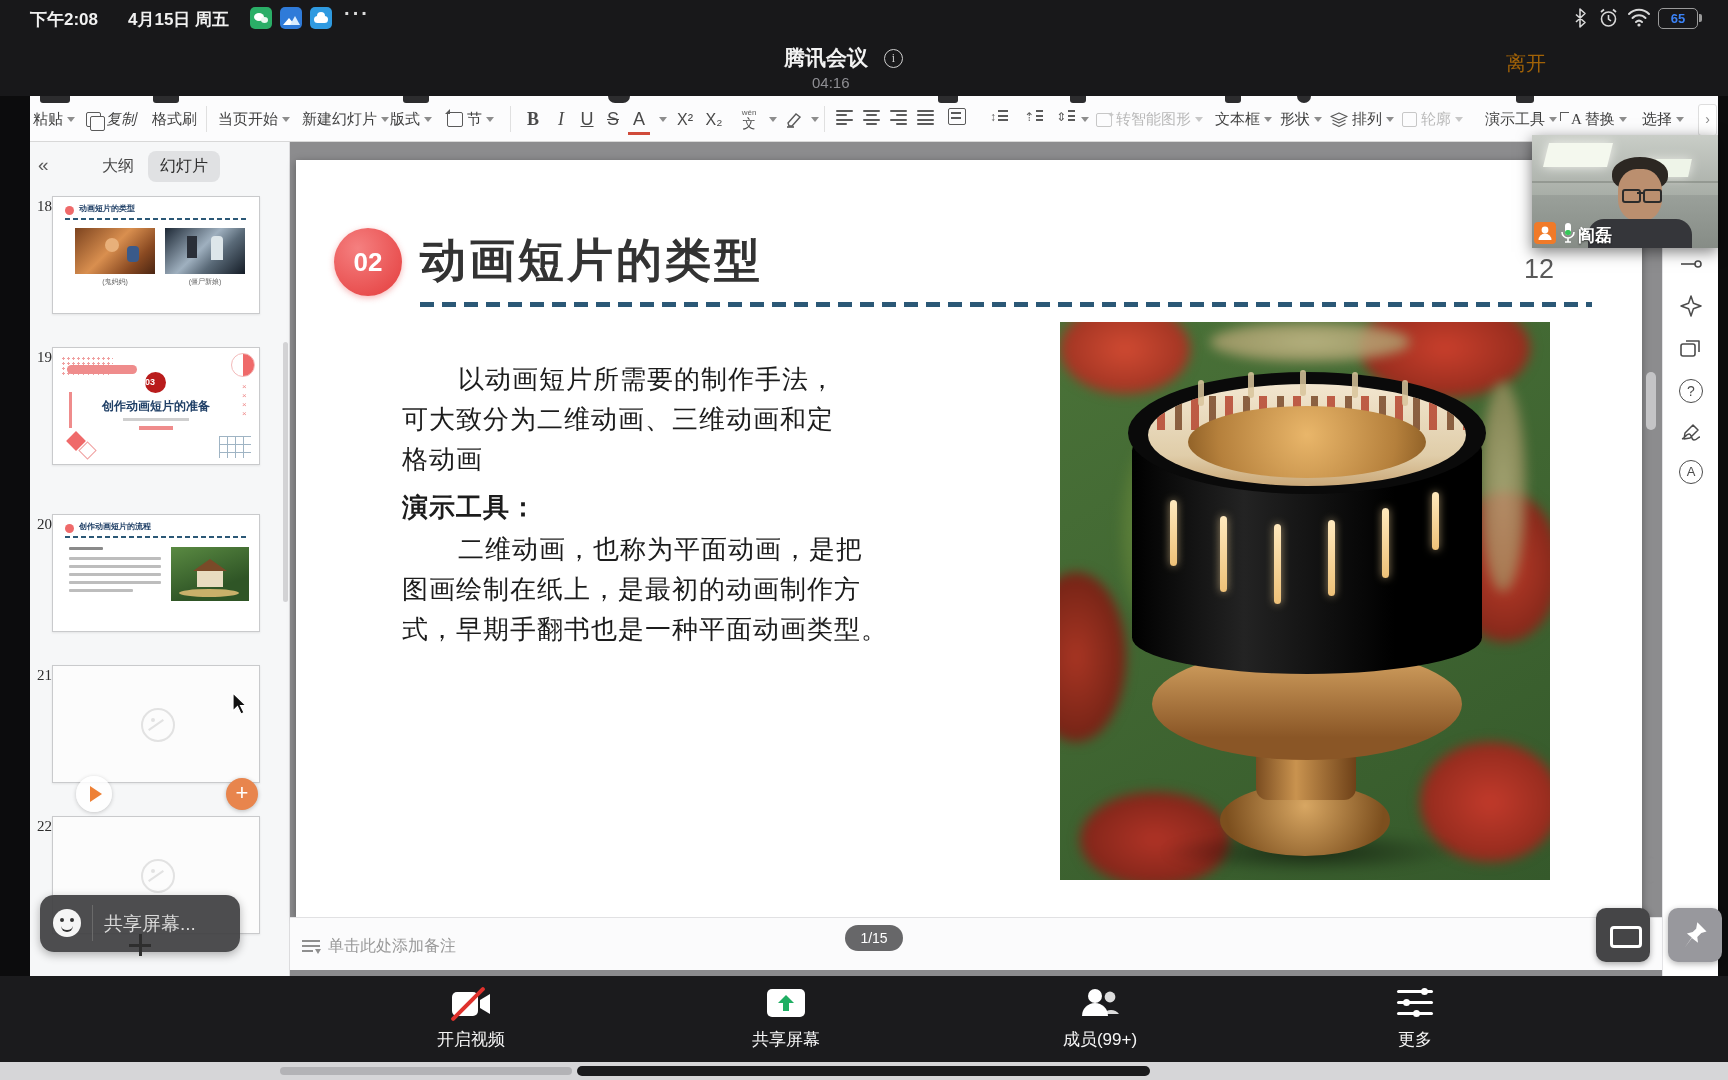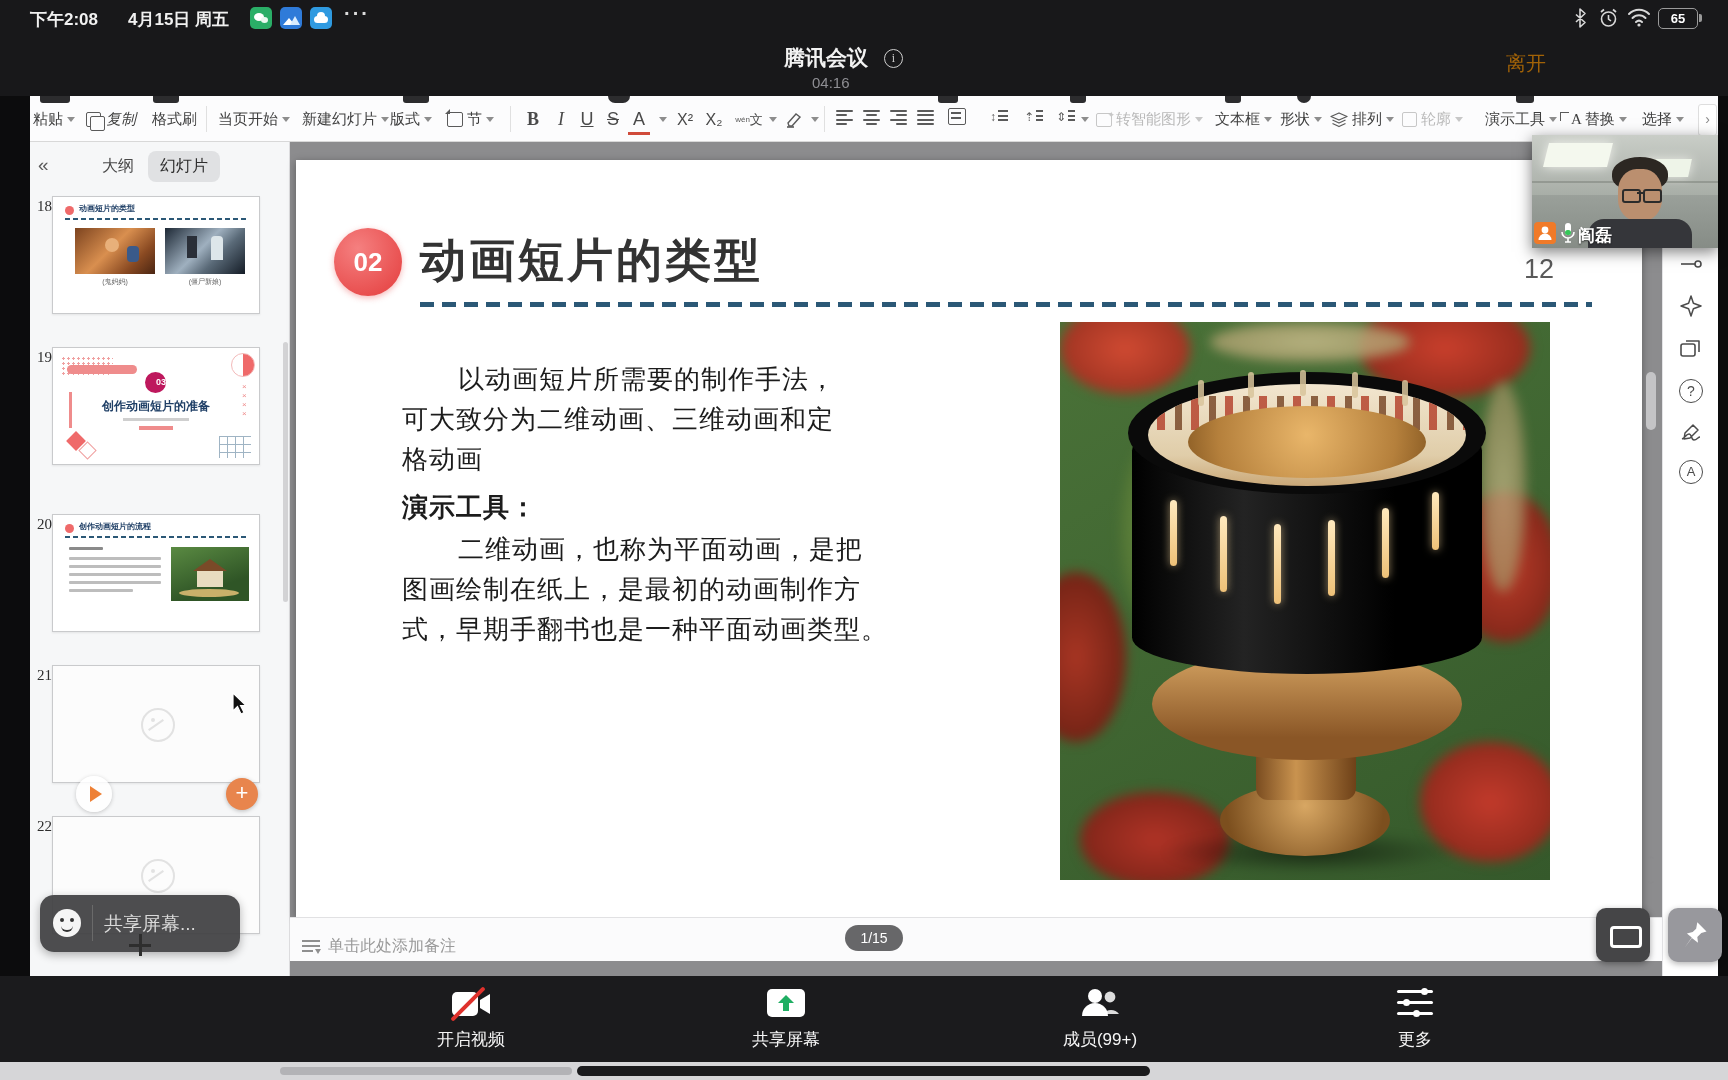--- a/index.html
+++ b/index.html
@@ -34,21 +34,21 @@
   .ttitle{font-size:8px;font-weight:bold;color:#1f3f66;white-space:nowrap;}
   .pinkdot{position:absolute;width:9px;height:9px;border-radius:50%;background:#ef6a6a;}
   .tline{position:absolute;height:3px;background:#bdbdbd;border-radius:1px;}
   .phico{position:absolute;width:30px;height:30px;border:2px solid #e2e2e2;border-radius:50%;}
   .phico:before{content:"";position:absolute;left:4px;top:14px;width:18px;height:2px;background:#e2e2e2;transform:rotate(-35deg);}
   .phico:after{content:"";position:absolute;left:8px;top:8px;width:4px;height:4px;border-radius:50%;background:#e2e2e2;}
   
   #canvasbg{position:absolute;left:290px;top:142px;width:1372px;height:834px;background:#8c8c8e;}
   #slide{position:absolute;left:296px;top:160px;width:1346px;height:757px;background:#fff;box-shadow:0 2px 8px rgba(0,0,0,.35);}
   .bodyline{position:absolute;left:106px;font-family:"Liberation Serif","DejaVu Serif",serif;font-size:26px;color:#1c1c1c;letter-spacing:1px;white-space:nowrap;}
-  #notesbar{position:absolute;left:290px;top:917px;width:1372px;height:44px;background:#fbfbfc;border-top:1px solid #e1e1e3;box-sizing:border-box;}
+  #notesbar{position:absolute;left:290px;top:917px;width:1372px;height:53px;background:#fbfbfc;border-top:1px solid #e1e1e3;box-sizing:border-box;}
   
   #rightpanel{position:absolute;left:1662px;top:142px;width:56px;height:834px;background:#fff;border-left:1px solid #e4e4e6;box-sizing:border-box;}
   .rpic{position:absolute;left:1676px;width:30px;height:28px;display:flex;align-items:center;justify-content:center;color:#4c4c4c;}
   
   #webcam{position:absolute;left:1532px;top:135px;width:186px;height:113px;overflow:hidden;background:#9aa09a;box-shadow:0 4px 14px rgba(0,0,0,.5);}
   
   #chatbox{position:absolute;left:40px;top:895px;width:200px;height:57px;background:rgba(66,66,68,.94);border-radius:14px;z-index:60;box-shadow:0 3px 10px rgba(0,0,0,.3);}
   
   #bottombar{position:absolute;left:0;top:976px;width:1728px;height:86px;background:#1b1b1d;z-index:70;}
   .bitem{position:absolute;top:0;width:180px;height:86px;display:flex;flex-direction:column;align-items:center;}
@@ -95,21 +95,21 @@
           <path d="M3 4l3-2.5M18 4l-3-2.5" stroke="#d8d8d8" stroke-width="1.8" fill="none"></path>
         </svg>
     </span>
     <span class="abs" style="left:1627px;top:8px;">
       <svg width="24" height="19" viewBox="0 0 24 19">
           <path d="M2 6a14 14 0 0 1 20 0M5.5 10a9 9 0 0 1 13 0M9 14a4.5 4.5 0 0 1 6 0" stroke="#d8d8d8" stroke-width="2" fill="none" stroke-linecap="round"></path>
           <circle cx="12" cy="17" r="1.6" fill="#d8d8d8"></circle>
         </svg>
     </span>
     <span class="abs" style="left:1658px;top:8px;width:38px;height:19px;border:1.5px solid #9a9a9a;border-radius:5px;display:flex;align-items:center;justify-content:center;">
-      <span style="color:#ffffff;font-size:13px;font-weight:600;">65</span>
+      <span style="color:#3b82f6;font-size:13px;font-weight:600;">65</span>
     </span>
     <span class="abs" style="left:1699px;top:14px;width:3px;height:8px;background:#9a9a9a;border-radius:0 2px 2px 0;"></span>
 
     <span class="abs" style="left:784px;top:44px;color:#f2f2f2;font-size:21px;font-weight:600;">腾讯会议</span>
     <span class="abs" style="left:884px;top:49px;width:17px;height:17px;border:1.5px solid #cfcfcf;border-radius:50%;color:#cfcfcf;font-size:12px;text-align:center;line-height:17px;font-family:'Liberation Serif',serif;">i</span>
     <span class="abs" style="left:812px;top:74px;color:#8e8e93;font-size:15px;">04:16</span>
     <span class="abs leave" style="left:1506px;top:50px;">离开</span>
   </div>
 
   <div class="abs" style="left:0;top:96px;width:30px;height:966px;background:#0c0c0d;"></div>
@@ -164,21 +164,21 @@
   <div class="fmt" style="left:521px;width:24px;font-weight:bold;font-family:'Liberation Serif',serif;">B</div>
   <div class="fmt" style="left:551px;width:20px;font-style:italic;font-family:'Liberation Serif',serif;">I</div>
   <div class="fmt" style="left:576px;width:22px;text-decoration:underline;">U</div>
   <div class="fmt" style="left:602px;width:22px;text-decoration:line-through;">S</div>
   <div class="fmt" style="left:628px;width:22px;border-bottom:3px solid #d04b3b;height:26px;top:106px;">A</div>
   <div class="fmt" style="left:656px;width:10px;top:103px;">
       <span class="cr"></span>
     </div>
   <div class="fmt" style="left:672px;width:26px;font-size:16px;">X²</div>
   <div class="fmt" style="left:701px;width:26px;font-size:16px;">X₂</div>
-  <div class="fmt" style="left:734px;width:30px;line-height:1;justify-content:center;">
+  <div class="fmt" style="left:734px;width:30px;flex-direction:column;line-height:1;justify-content:center;">
     <span style="font-size:8px;color:#5a5a5a;">wén</span>
     <span style="font-size:13px;">文</span>
   </div>
   <div class="fmt" style="left:766px;width:10px;">
       <span class="cr"></span>
     </div>
   <div class="fmt" style="left:782px;width:24px;">
     <svg width="18" height="16" viewBox="0 0 18 16">
         <path d="M3 11L11 2l4 3-8 9H4z" stroke="#5a5a5a" stroke-width="1.4" fill="none"></path>
         <path d="M2 15h7" stroke="#5a5a5a" stroke-width="1.6"></path>
@@ -312,21 +312,21 @@
     <span class="abs" style="left:22px;top:80px;width:80px;text-align:center;font-size:7px;color:#666;">(鬼妈妈)</span>
     <span class="abs" style="left:112px;top:80px;width:80px;text-align:center;font-size:7px;color:#666;">(僵尸新娘)</span>
   </div>
 
   <span class="tnum" style="left:34px;top:349px;">19</span>
   <div class="thumb" style="left:52px;top:347px;">
     <div class="abs" style="left:8px;top:8px;width:52px;height:20px;background:radial-gradient(#f0a0a0 1px,transparent 1.4px);background-size:5px 5px;"></div>
     <div class="abs" style="left:14px;top:17px;width:70px;height:9px;background:#ef8c8c;border-radius:5px;"></div>
     <div class="abs" style="left:178px;top:5px;width:24px;height:24px;border-radius:50%;background:linear-gradient(90deg,#fff 50%,#ef6a6a 50%);border:1px solid #f3baba;box-sizing:border-box;"></div>
     <div class="abs" style="left:16px;top:44px;width:3px;height:36px;background:#ef8c8c;"></div>
-    <div class="abs" style="left:92px;top:24px;width:21px;height:21px;border-radius:50%;background:#be185d;color:#fff;font-size:9px;font-weight:bold;text-align:right;line-height:21px;">03</div>
+    <div class="abs" style="left:92px;top:24px;width:21px;height:21px;border-radius:50%;background:#b91c1c;color:#fff;font-size:9px;font-weight:bold;text-align:left;line-height:21px;">03</div>
     <div class="abs" style="left:0;top:50px;width:206px;text-align:center;font-size:12px;font-weight:bold;color:#1f3f66;">创作动画短片的准备</div>
     <div class="abs" style="left:70px;top:70px;width:66px;height:3px;background:#cfcfcf;"></div>
     <div class="abs" style="left:86px;top:78px;width:34px;height:4px;background:#ef8c8c;"></div>
     <div class="abs" style="left:189px;top:34px;color:#ef8c8c;font-size:8px;line-height:9px;text-align:center;">×<br>×<br>×<br>×</div>
     <div class="abs" style="left:16px;top:86px;width:14px;height:14px;background:#ef6a6a;transform:rotate(45deg);"></div>
     <div class="abs" style="left:28px;top:96px;width:11px;height:11px;border:1.5px solid #f0a0a0;transform:rotate(45deg);"></div>
     <div class="abs" style="left:166px;top:88px;width:32px;height:22px;background:linear-gradient(#9fb4c4 1px,transparent 1px),linear-gradient(90deg,#9fb4c4 1px,transparent 1px);background-size:8px 8px;"></div>
   </div>
 
   <span class="tnum" style="left:34px;top:516px;">20</span>

